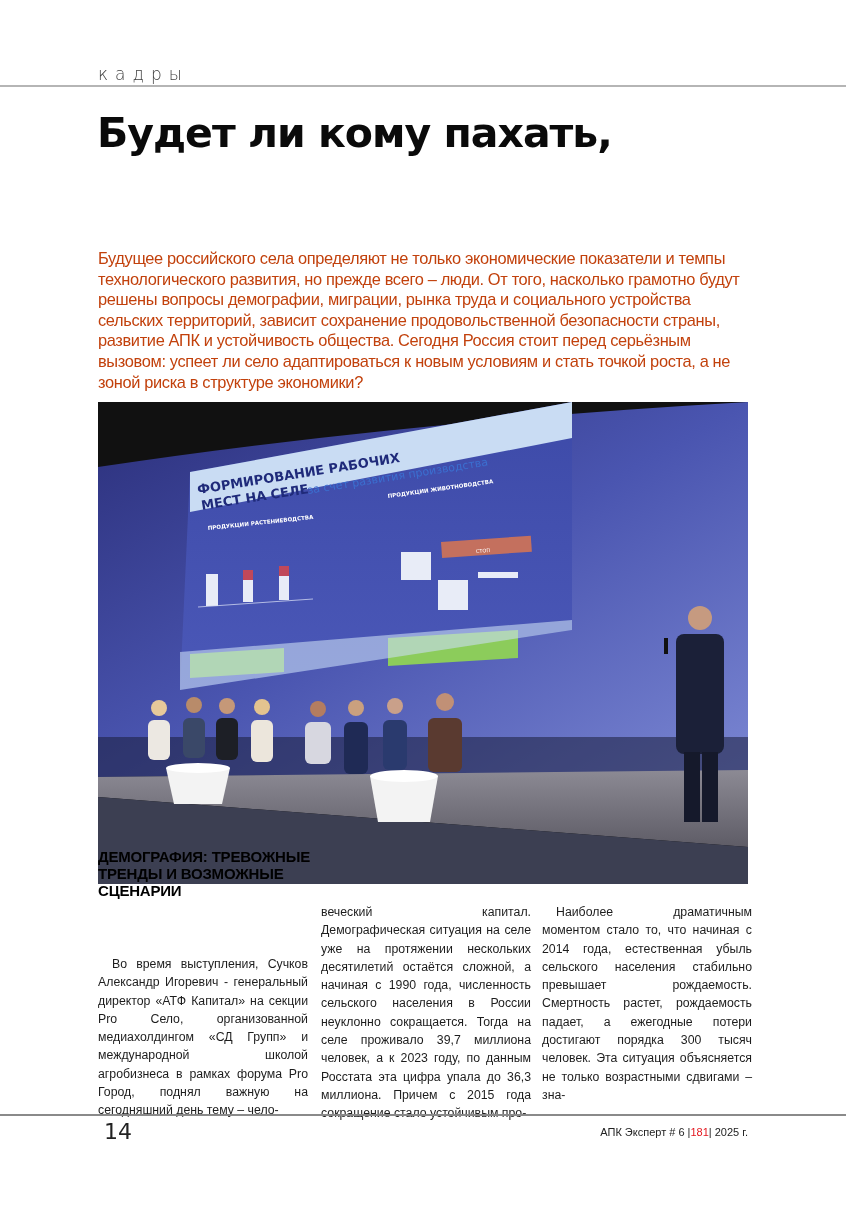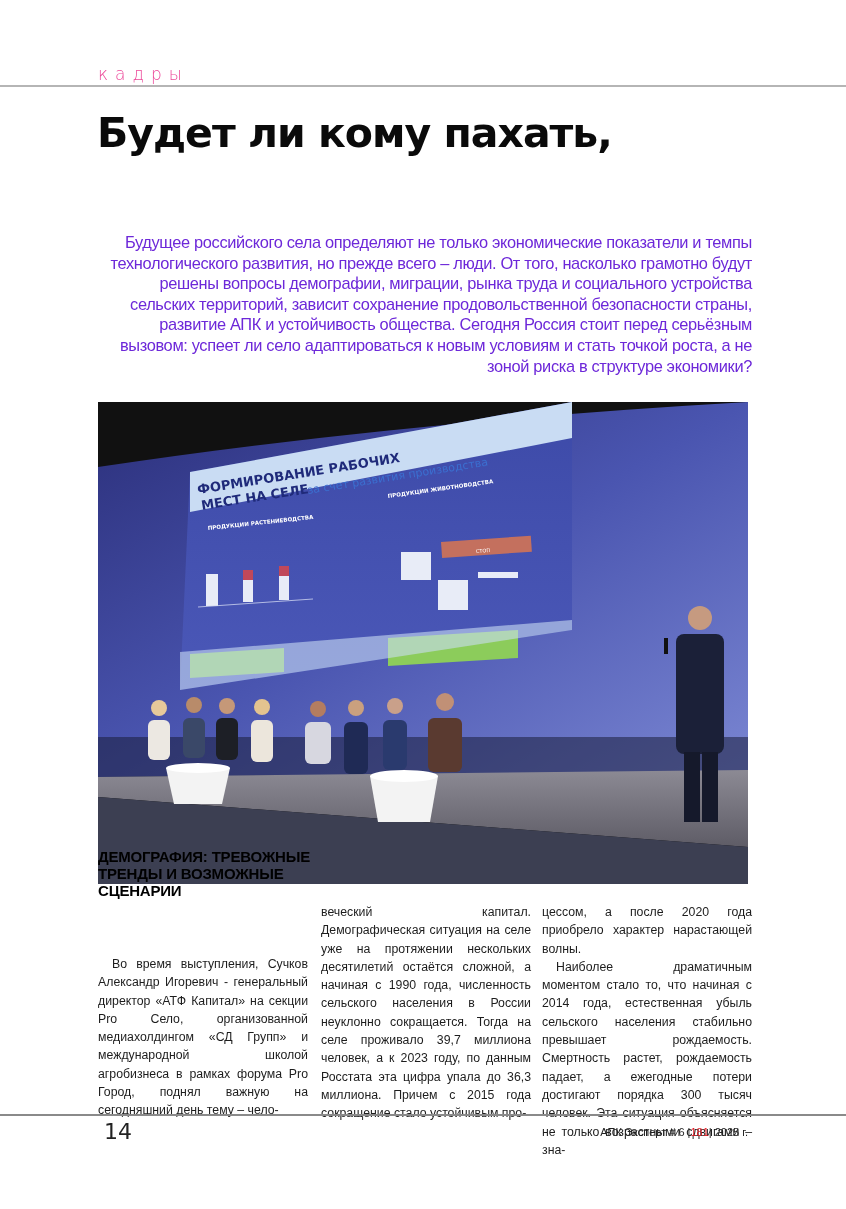--- a/index.html
+++ b/index.html
@@ -2,34 +2,34 @@
 <html><head>
   <meta charset="utf-8">
   <style>
     * { margin: 0; padding: 0; box-sizing: border-box; }
     html, body { width: 846px; height: 1209px; background: #ffffff; overflow: hidden; }
     body { position: relative; font-family: "Liberation Sans", sans-serif; color: #1a1a1a; }
 
     .section-label {
       position: absolute; left: 98px; top: 64px;
       font-family: "DejaVu Sans", sans-serif; font-size: 17px; letter-spacing: 7px;
-      color: #ec4899; font-weight: 300;
+      color: #404040; font-weight: 300;
     }
     .top-rule { position: absolute; left: 0; top: 85px; width: 846px; height: 2px; background: #b5b5b5; }
 
     .headline {
       position: absolute; left: 97px; top: 112px; width: 700px;
       font-family: "DejaVu Sans", sans-serif; font-weight: 700;
       font-size: 41px; line-height: 43px; letter-spacing: -1px; color: #0a0a0a;
     }
     .lead {
-      position: absolute; left: 98px; top: 232px; width: 654px;
+      position: absolute; left: 98px; top: 248px; width: 654px;
       font-family: "Liberation Sans Narrow", "Liberation Sans", sans-serif;
-      font-size: 16.4px; line-height: 20.6px; color: #6d28d9; letter-spacing: -0.35px;
-      text-align: right;
+      font-size: 16.4px; line-height: 20.6px; color: #c2410c; letter-spacing: -0.35px;
+      text-align: left;
     }
 
     .photo {
       position: absolute; left: 98px; top: 402px; width: 650px; height: 482px; overflow: hidden;
       background: #101010;
     }
     .photo svg { display: block; width: 650px; height: 482px; }
 
     .col { position: absolute; width: 210px; font-size: 12.3px; line-height: 18.3px; color: #1d1d1d; text-align: justify; }
     .col p { text-indent: 0; }
@@ -150,21 +150,20 @@
 
 <h2 class="subhead">ДЕМОГРАФИЯ: ТРЕВОЖНЫЕ ТРЕНДЫ И ВОЗМОЖНЫЕ СЦЕНАРИИ</h2>
 
 <div class="col col1">
   <p class="indent">Во время выступления, Сучков Александр Игоревич - генеральный директор «АТФ Капитал» на секции Pro Село, организованной медиахолдингом «СД Групп» и международной школой агробизнеса в рамках форума Pro Город, поднял важную на сегодняшний день тему – чело-</p>
 </div>
 <div class="col col2">
   <p>веческий капитал. Демографическая ситуация на селе уже на протяжении нескольких десятилетий остаётся сложной, а начиная с 1990 года, численность сельского населения в России неуклонно сокращается. Тогда на селе проживало 39,7 миллиона человек, а к 2023 году, по данным Росстата эта цифра упала до 36,3 миллиона. Причем с 2015 года сокращение стало устойчивым про-</p>
 </div>
 <div class="col col3">
-  <p>цессом, а после 2020 года приобрело характер нарастающей волны.</p>
   <p class="indent">Наиболее драматичным моментом стало то, что начиная с 2014 года, естественная убыль сельского населения стабильно превышает рождаемость. Смертность растет, рождаемость падает, а ежегодные потери достигают порядка 300 тысяч человек. Эта ситуация объясняется не только возрастными сдвигами – зна-</p>
 </div>
 
 <div class="bottom-rule"></div>
 <div class="page-num">14</div>
 <div class="footer-mag">
   <span class="brand">АПК Эксперт</span>
   <span># 6 |</span><span class="issue-red">181</span><span>| 2025 г.</span>
 </div>
 

